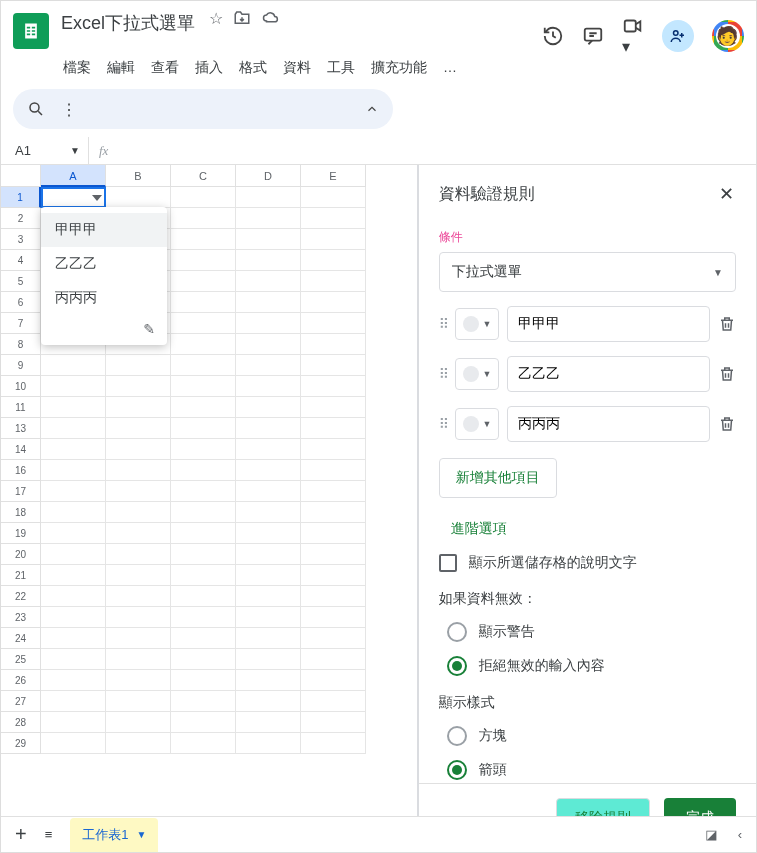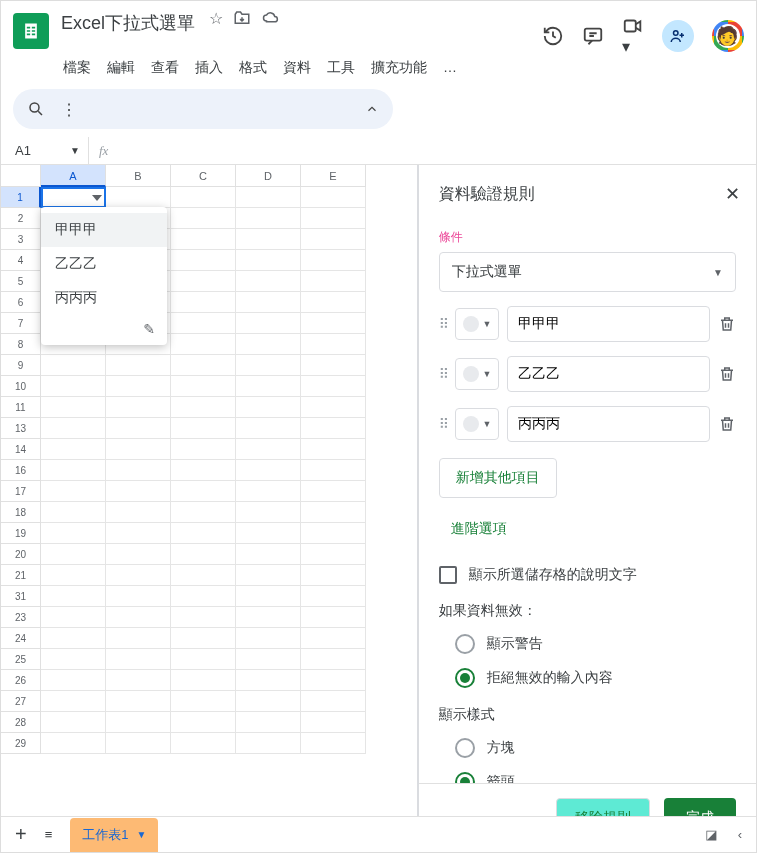--- a/index.html
+++ b/index.html
@@ -50,48 +50,48 @@
 .cell.selected { border: 2px solid #1a73e8; }
 .cell.selected::after { content: ""; position: absolute; right: 2px; top: 50%; transform: translateY(-50%); width: 0; height: 0; border-left: 5px solid transparent; border-right: 5px solid transparent; border-top: 6px solid #5f6368; }
 
 
 .dropdown-popup { position: absolute; top: 42px; left: 40px; width: 126px; background: #fff; border-radius: 4px; box-shadow: 0 2px 10px rgba(0,0,0,0.25); padding: 6px 0; font-size: 14px; color: #3c4043; z-index: 10; }
 .dropdown-popup .opt { padding: 8px 14px; cursor: pointer; }
 .dropdown-popup .opt.hover { background: #f1f3f4; }
 .dropdown-popup .edit { text-align: right; padding: 6px 12px 2px; color: #5f6368; }
 
 
-.sp-header { display: flex; align-items: center; justify-content: space-between; padding: 18px 16px 8px 20px; }
+.sp-header { display: flex; align-items: center; justify-content: space-between; padding: 18px 22px 8px 20px; }
 .sp-title { font-size: 16px; color: #3c4043; }
 .sp-close { cursor: pointer; color: #3c4043; font-size: 18px; }
 .sp-body { padding: 8px 20px 20px 20px; overflow-y: auto; flex: 1; font-size: 14px; color: #3c4043; }
 .sp-label { font-size: 12px; color: #ec4899; margin: 8px 0 6px; }
 .sp-select { width: 100%; height: 40px; border: 1px solid #dadce0; border-radius: 4px; display: flex; align-items: center; justify-content: space-between; padding: 0 12px; font-size: 14px; color: #3c4043; cursor: pointer; }
 .item-row { display: flex; align-items: center; gap: 8px; margin-top: 14px; }
 .drag { color: #9aa0a6; cursor: grab; font-size: 14px; letter-spacing: -2px; }
 .color-chip { width: 44px; height: 32px; border: 1px solid #dadce0; border-radius: 4px; display: flex; align-items: center; justify-content: center; gap: 4px; }
 .dot { width: 16px; height: 16px; border-radius: 50%; background: #e8eaed; }
 .item-input { flex: 1; height: 36px; border: 1px solid #dadce0; border-radius: 4px; padding: 0 10px; font-size: 14px; }
 .trash { color: #5f6368; cursor: pointer; }
 .add-btn { margin-top: 16px; border: 1px solid #dadce0; border-radius: 4px; padding: 10px 16px; color: #188038; font-size: 14px; cursor: pointer; display: inline-block; }
 .adv { margin: 22px 0 14px 12px; color: #188038; font-size: 14px; cursor: pointer; display:inline-block; }
-.check-row { display: flex; align-items: flex-start; gap: 12px; margin: 14px 0; }
+.check-row { display: flex; align-items: flex-start; gap: 12px; margin: 2px 0; }
 .checkbox { width: 18px; height: 18px; border: 2px solid #5f6368; border-radius: 2px; }
 .section-t { font-size: 14px; color: #3c4043; margin: 18px 0 8px; }
-.radio-row { display: flex; align-items: center; gap: 12px; margin: 14px 16px; cursor: pointer; }
+.radio-row { display: flex; align-items: center; gap: 12px; margin: 14px 8px; cursor: pointer; }
 .radio { width: 20px; height: 20px; border: 2px solid #9aa0a6; border-radius: 50%; display: flex; align-items: center; justify-content: center; }
 .radio.checked { border-color: #188038; }
 .radio.checked::after { content: ""; width: 10px; height: 10px; background: #188038; border-radius: 50%; }
 .sp-footer { display: flex; justify-content: flex-end; gap: 14px; padding: 14px 20px; border-top: 1px solid #e0e0e0; }
 .btn-outline { border: 1px solid #dadce0; border-radius: 4px; padding: 10px 18px; font-size: 14px; color: #188038; cursor: pointer; background:#5eead4; }
 .btn-fill { border: none; border-radius: 4px; padding: 10px 22px; font-size: 14px; color: #fff; background: #188038; cursor: pointer; }
 
 
 .tabs { position: absolute; bottom: 0; left: 0; right: 0; height: 36px; border-top: 1px solid #e0e0e0; display: flex; align-items: center; padding: 0 14px; gap: 18px; font-size: 13px; color: #3c4043; background: #fff; }
-.tab { display: flex; align-items: center; gap: 8px; background: #fdba74; color: #1967d2; padding: 8px 12px; border-radius: 4px 4px 0 0; }
+.tab { display: flex; align-items: center; gap: 8px; background: #fef9c3; color: #1967d2; padding: 8px 12px; border-radius: 4px 4px 0 0; }
 .tabs .right-ic { margin-left: auto; display: flex; gap: 20px; color: #5f6368; }
 
 svg { display: block; }
 </style>
 </head>
 <body>
 
 <div class="header">
   <div class="logo">
     <svg width="20" height="20" viewBox="0 0 24 24">
@@ -337,21 +337,21 @@
         </div>
         <div class="row">
           <div class="row-h">21</div>
           <div class="cell"></div>
           <div class="cell"></div>
           <div class="cell"></div>
           <div class="cell"></div>
           <div class="cell"></div>
         </div>
         <div class="row">
-          <div class="row-h">31</div>
+          <div class="row-h">22</div>
           <div class="cell"></div>
           <div class="cell"></div>
           <div class="cell"></div>
           <div class="cell"></div>
           <div class="cell"></div>
         </div>
         <div class="row">
           <div class="row-h">23</div>
           <div class="cell"></div>
           <div class="cell"></div>

